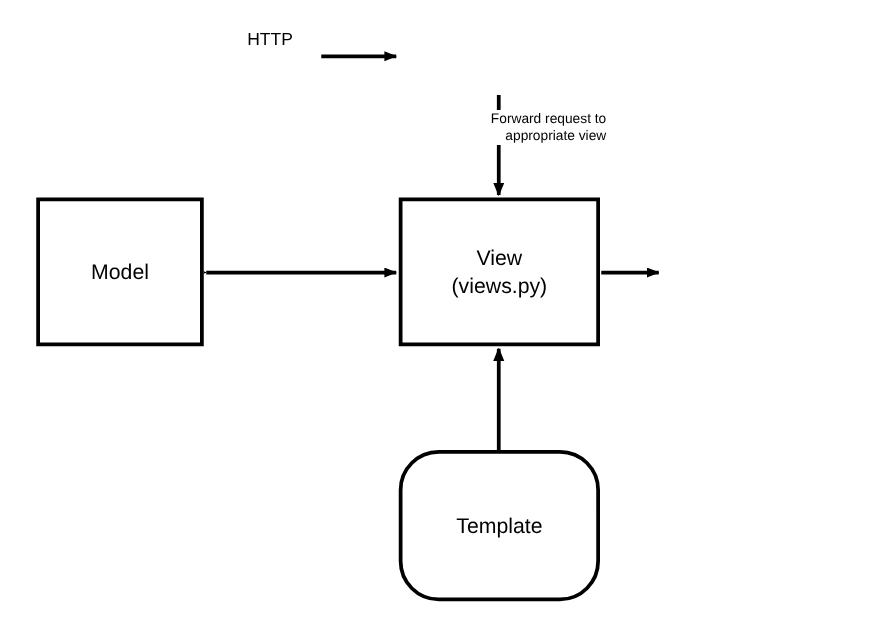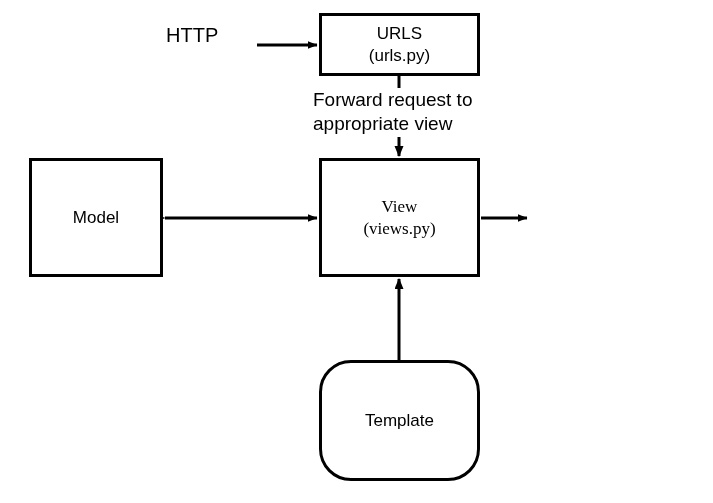--- a/index.html
+++ b/index.html
@@ -37,31 +37,32 @@
     line-height: 1.28;
     font-size: 17px;
     text-align: center;
   }
   .node-line {
     display: block;
     white-space: nowrap;
   }
   .free-label {
     position: absolute;
-    font-size: 20px;
+    font-size: 14px;
     line-height: 1.28;
+    text-align: center;
     white-space: nowrap;
     background: transparent;
   }
   .free-label .node-line { display: block; }
   .label-on-line {
     position: absolute;
-    font-size: 19px;
+    font-size: 11px;
     line-height: 1.28;
-    text-align: left;
+    text-align: right;
     white-space: nowrap;
     background: #ffffff;
   }
 </style>
 </head>
 <body>
 
 <div id="canvas">
 
   <svg id="diagram-svg" viewBox="0 0 713 503" xmlns="http://www.w3.org/2000/svg">
@@ -84,26 +85,22 @@
 
     <line x1="399" y1="76" x2="399" y2="156" stroke="#000000" stroke-width="3" marker-end="url(#arrowDown)"></line>
 
     <line x1="165" y1="218" x2="317" y2="218" stroke="#000000" stroke-width="3" marker-start="url(#arrowLeft)" marker-end="url(#arrowRight)"></line>
 
     <line x1="481" y1="218" x2="527" y2="218" stroke="#000000" stroke-width="3" marker-end="url(#arrowRight)"></line>
 
     <line x1="399" y1="360" x2="399" y2="279" stroke="#000000" stroke-width="3" marker-end="url(#arrowUp)"></line>
   </svg>
 
-  <div class="node-box" style="left:319px; top:13px; width:161px; height:63px;">
-    <span class="node-line">URLS</span>
-    <span class="node-line">(urls.py)</span>
-  </div>
 
-  <div class="node-box" style="left:319px; top:158px; width:161px; height:119px;font-family:Liberation Serif, serif;">
+  <div class="node-box" style="left:319px; top:158px; width:161px; height:119px;">
     <span class="node-line">View</span>
     <span class="node-line">(views.py)</span>
   </div>
 
   <div class="node-box" style="left:29px; top:158px; width:134px; height:119px;">
     <span class="node-line">Model</span>
   </div>
 
   <div class="node-box" style="left:319px; top:360px; width:161px; height:121px;border-radius:32px;">
     <span class="node-line">Template</span>

